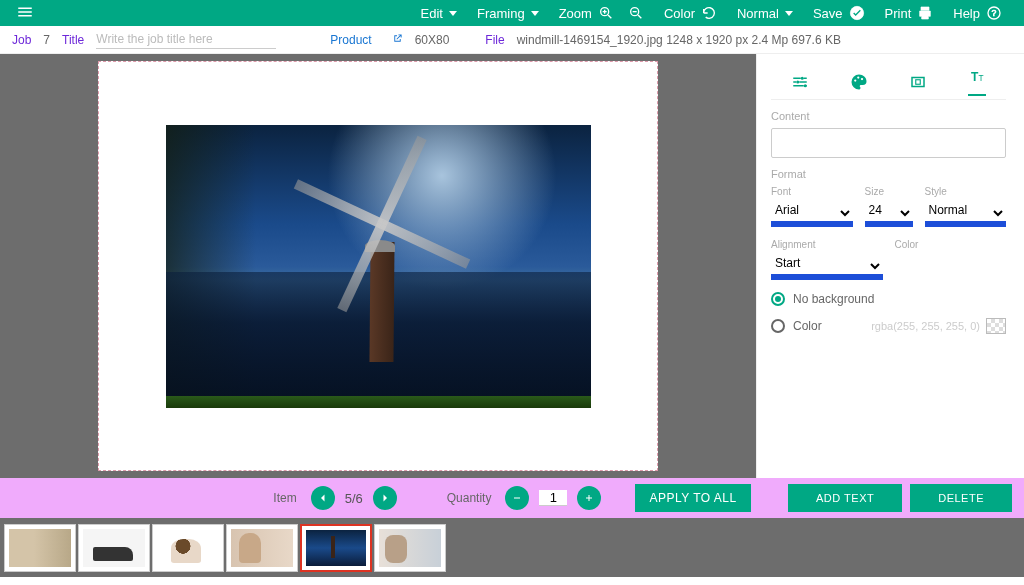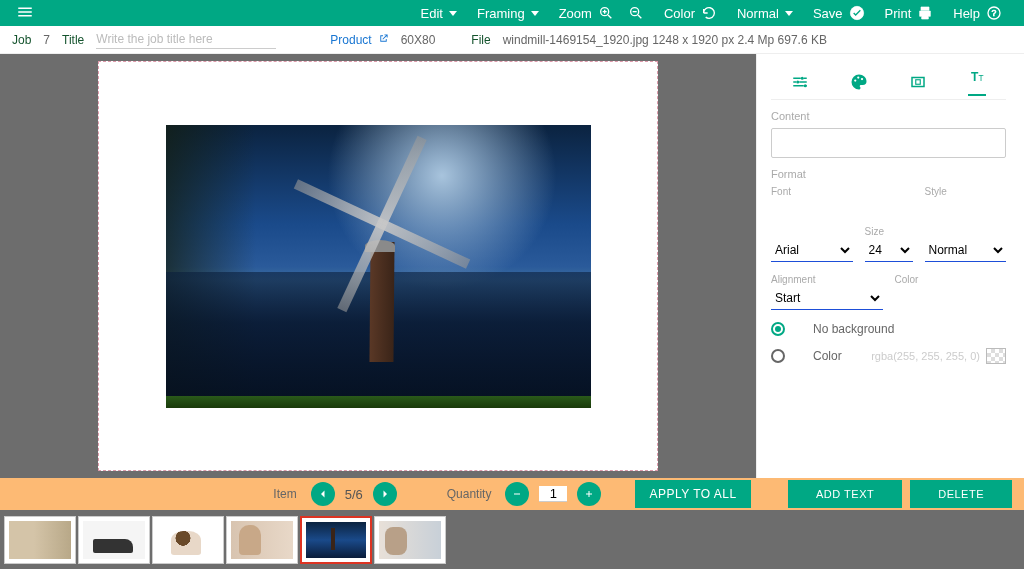--- a/index.html
+++ b/index.html
@@ -9,24 +9,24 @@
 .topbar { height: 26px; background: #00a884; display: flex; align-items: center; padding: 0 12px; color: #fff; }
 .hamburger { cursor: pointer; padding: 4px; }
 .hamburger svg { width: 18px; height: 18px; fill: #fff; }
 .topbar-spacer { flex: 1; }
 .menu-item { display: flex; align-items: center; gap: 6px; padding: 0 10px; font-size: 13px; cursor: pointer; color: #fff; }
 .menu-item .ic { width: 16px; height: 16px; fill: #fff; stroke: #fff; }
 .arrow-down { width: 0; height: 0; border-left: 4px solid transparent; border-right: 4px solid transparent; border-top: 5px solid #fff; }
 
 
 .metabar { height: 28px; display: flex; align-items: center; padding: 0 12px; gap: 12px; background: #fff; font-size: 12px; color: #666; border-bottom: 1px solid #eee; }
-.metabar .lbl { color: #14532d; }
+.metabar .lbl { color: #6d28d9; }
 .title-input { border: none; border-bottom: 1px solid #ccc; outline: none; font-size: 12px; padding: 2px 0; width: 180px; color: #888; }
 .title-input::placeholder { color: #bbb; }
-.product-link { color: #1976d2; display: flex; gap: 6px; }
+.product-link { color: #1976d2; display: flex; gap: 20px; }
 .product-link svg { width: 11px; height: 11px; fill: #1976d2; }
 
 
 .main { display: flex; height: 424px; }
 .canvas-wrap { flex: 1; background: #6d6d6d; display: flex; align-items: center; justify-content: center; position: relative; }
 .frame-outer { width: 560px; height: 410px; background: #fff; border: 1px dashed #d9a; display: flex; align-items: center; justify-content: center; }
 .photo { width: 425px; height: 283px; background: linear-gradient(to bottom, #0b2340 0%, #1a4a8a 35%, #2a5a9a 50%, #3d6fa0 55%, #152f55 70%, #0a1c3a 100%); position: relative; overflow: hidden; }
 .sky-grad { position: absolute; top: 0; left: 30%; right: 0; bottom: 40%; background: radial-gradient(circle at 50% 30%, #a8c4dd 0%, transparent 60%); }
 .windmill-body { position: absolute; left: 48%; bottom: 16%; width: 24px; height: 120px; background: linear-gradient(to right, #5a3826, #3a2418); transform: skewX(-0.5deg); }
 .windmill-top { position: absolute; left: 47%; bottom: 55%; width: 30px; height: 12px; background: #8a8a8a; border-radius: 50% 50% 0 0; }
@@ -41,34 +41,34 @@
 
 
 .rpanel { width: 268px; background: #fff; padding: 10px 18px 10px 14px; overflow: auto; border-left: 1px solid #eee; }
 .tabrow { display: flex; justify-content: space-around; align-items: center; height: 36px; border-bottom: 1px solid #eee; margin-bottom: 10px; }
 .tab-ic { width: 18px; height: 18px; fill: #00a884; cursor: pointer; }
 .tab-active { border-bottom: 2px solid #00a884; padding-bottom: 6px; }
 .sect-lbl { font-size: 11px; color: #aaa; margin: 10px 0 6px; }
 .content-box { width: 100%; height: 30px; border: 1px solid #ccc; border-radius: 2px; }
 .fmt-row { display: flex; gap: 12px; margin-top: 4px; }
 .fmt-col { flex: 1; display: flex; flex-direction: column; justify-content: space-between; }
-.fmt-col.sm { flex: 0 0 48px; margin-top: 40px; }
+.fmt-col.sm { flex: 0 0 48px; }
 .mini-lbl { font-size: 10px; color: #aaa; margin-bottom: 2px; }
-.sel { border: none; border-bottom: 1px solid #1d4ed8; font-size: 12px; padding: 3px 0; background: transparent; width: 100%; }
+.sel { border: none; border-bottom: 6px solid #1d4ed8; font-size: 12px; padding: 3px 0; background: transparent; width: 100%; }
 .color-swatch { width: 20px; height: 16px; background: #000; border: 1px solid #888; display: inline-block; }
 .swatch-empty { width: 20px; height: 16px; border: 1px solid #bbb; background: repeating-conic-gradient(#ddd 0 25%, #fff 0 50%) 0 0/8px 8px; display: inline-block; }
 .align-row { display: flex; gap: 12px; margin-top: 12px; }
-.radio-row { display: flex; align-items: center; gap: 28px; margin-top: 12px; font-size: 12px; color: #666; }
+.radio-row { display: flex; align-items: center; gap: 8px; margin-top: 12px; font-size: 12px; color: #666; }
 .radio { width: 14px; height: 14px; border: 2px solid #00a884; border-radius: 50%; display: inline-flex; align-items: center; justify-content: center; }
 .radio.filled::after { content: ''; width: 6px; height: 6px; background: #00a884; border-radius: 50%; }
 .radio.hollow { border-color: #666; }
 .color-row-right { margin-left: auto; display: flex; align-items: center; gap: 6px; font-size: 11px; color: #ccc; }
 
 
-.bottombar { height: 32px; background: #fdba74; display: flex; align-items: center; padding: 0 12px; gap: 10px; justify-content: center; position: relative; }
+.bottombar { height: 40px; background: #f0abfc; display: flex; align-items: center; padding: 0 12px; gap: 10px; justify-content: center; position: relative; }
 .bottombar .blabel { font-size: 12px; color: #666; margin-right: 4px; }
 .circle-btn { width: 24px; height: 24px; border-radius: 50%; background: #00a884; display: inline-flex; align-items: center; justify-content: center; color: #fff; cursor: pointer; }
 .circle-btn svg { width: 12px; height: 12px; fill: #fff; }
 .qty-input { width: 28px; text-align: center; border: none; border-bottom: 1px solid #ccc; font-size: 13px; }
 .apply-btn { background: #00a884; color: #fff; border: none; padding: 7px 14px; font-size: 12px; letter-spacing: 0.5px; cursor: pointer; }
 .action-btns { position: absolute; right: 12px; display: flex; gap: 8px; }
 .action-btn { background: #00a884; color: #fff; border: none; padding: 8px 28px; font-size: 11px; letter-spacing: 0.5px; cursor: pointer; }
 
 
 .thumbstrip { height: 59px; background: #6d6d6d; display: flex; align-items: center; padding: 5px 4px; gap: 2px; }

